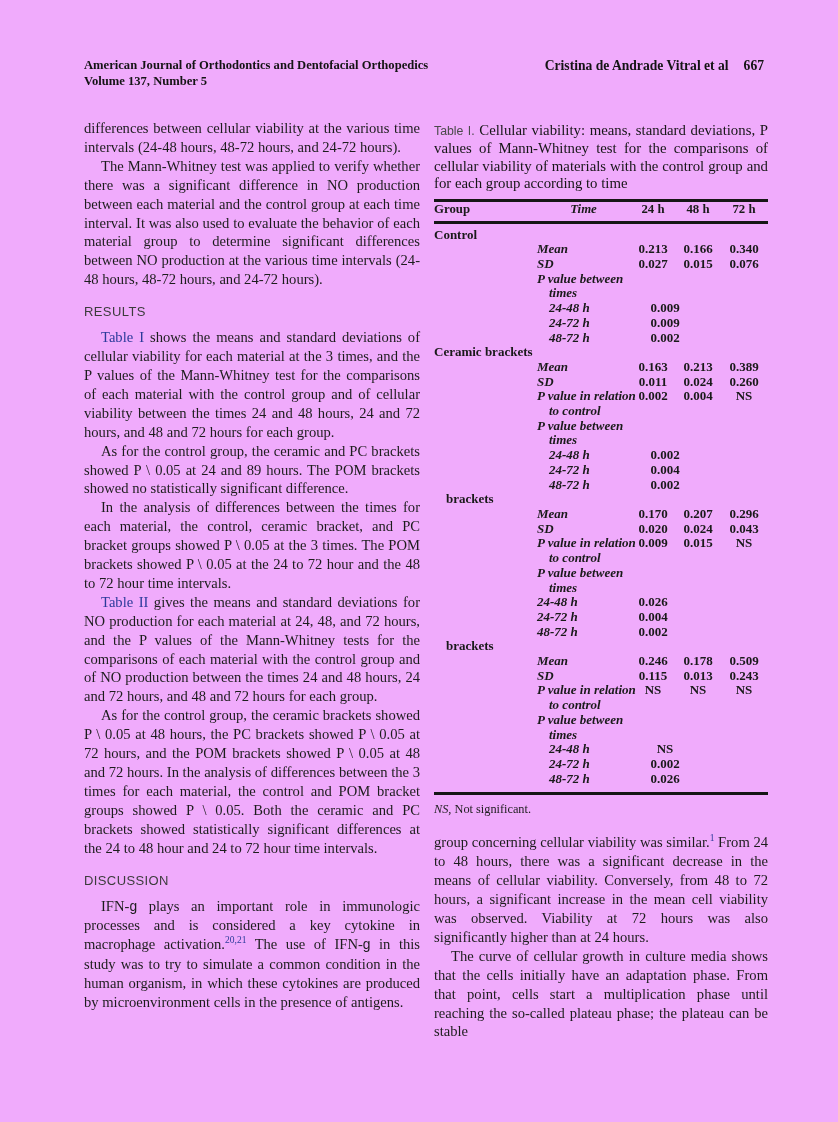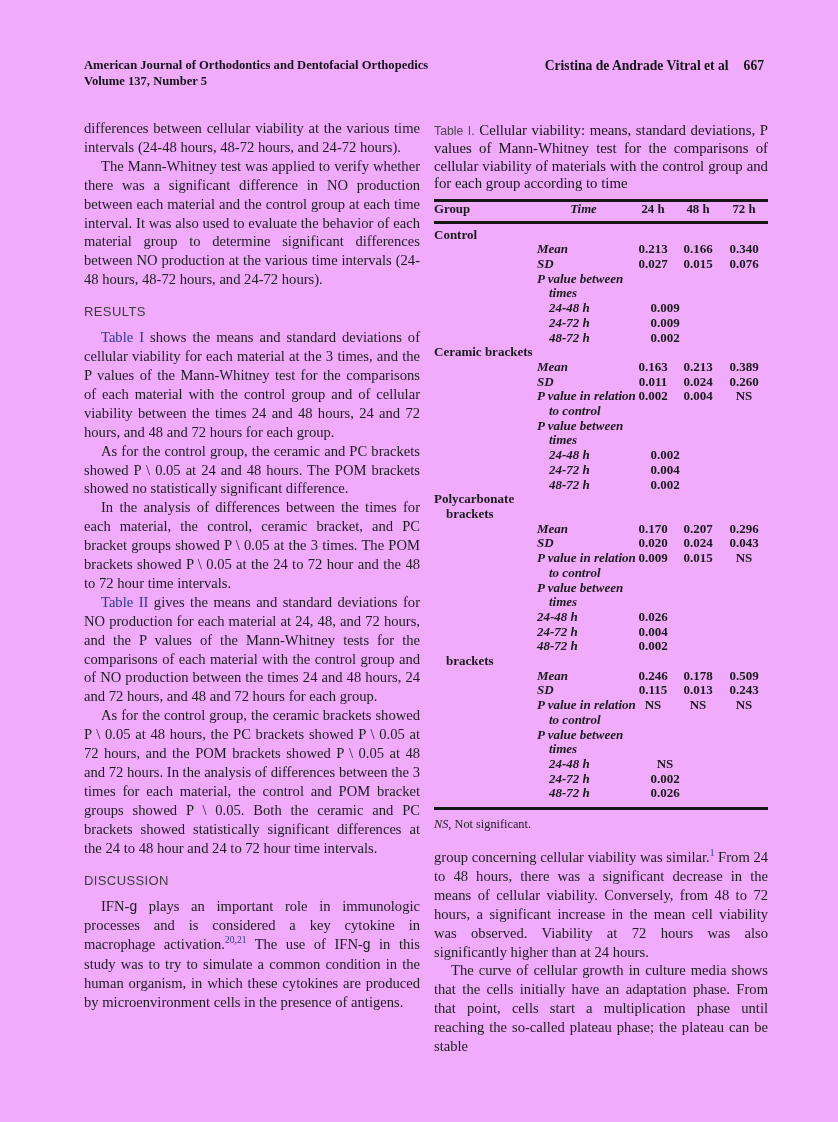--- a/index.html
+++ b/index.html
@@ -63,21 +63,21 @@
   </div>
 
   <div class="col col-left">
     <div>
         <p class="para">differences between cellular viability at the various time intervals (24-48 hours, 48-72 hours, and 24-72 hours).</p>
         <p class="para ind">The Mann-Whitney test was applied to verify whether there was a significant difference in NO production between each material and the control group at each time interval. It was also used to evaluate the behavior of each material group to determine significant differences between NO production at the various time intervals (24-48 hours, 48-72 hours, and 24-72 hours).</p>
       </div>
     <div class="sect-head">RESULTS</div>
     <div>
         <p class="para ind"><span class="seg-link">Table I</span> shows the means and standard deviations of cellular viability for each material at the 3 times, and the P values of the Mann-Whitney test for the comparisons of each material with the control group and of cellular viability between the times 24 and 48 hours, 24 and 72 hours, and 48 and 72 hours for each group.</p>
-        <p class="para ind">As for the control group, the ceramic and PC brackets showed P \ 0.05 at 24 and 48 hours. The POM brackets showed no statistically significant difference.</p>
+        <p class="para ind">As for the control group, the ceramic and PC brackets showed P \ 0.05 at 24 and 89 hours. The POM brackets showed no statistically significant difference.</p>
         <p class="para ind">In the analysis of differences between the times for each material, the control, ceramic bracket, and PC bracket groups showed P \ 0.05 at the 3 times. The POM brackets showed P \ 0.05 at the 24 to 72 hour and the 48 to 72 hour time intervals.</p>
         <p class="para ind"><span class="seg-link">Table II</span> gives the means and standard deviations for NO production for each material at 24, 48, and 72 hours, and the P values of the Mann-Whitney tests for the comparisons of each material with the control group and of NO production between the times 24 and 48 hours, 24 and 72 hours, and 48 and 72 hours for each group.</p>
         <p class="para ind">As for the control group, the ceramic brackets showed P \ 0.05 at 48 hours, the PC brackets showed P \ 0.05 at 72 hours, and the POM brackets showed P \ 0.05 at 48 and 72 hours. In the analysis of differences between the 3 times for each material, the control and POM bracket groups showed P \ 0.05. Both the ceramic and PC brackets showed statistically significant differences at the 24 to 48 hour and 24 to 72 hour time intervals.</p>
       </div>
     <div class="sect-head">DISCUSSION</div>
     <div>
         <p class="para ind">IFN-<span class="seg-g">g</span> plays an important role in immunologic processes and is considered a key cytokine in macrophage activation.<sup class="seg-sup">20,21</sup> The use of IFN-<span class="seg-g">g</span> in this study was to try to simulate a common condition in the human organism, in which these cytokines are produced by microenvironment cells in the presence of antigens.</p>
       </div>
   </div>
 
@@ -215,27 +215,20 @@
             <div class="cv cv2"></div>
           </div>
           <div class="trow">
             <div class="c1"></div>
             <div class="c2 ind2">48-72 h</div>
             <div class="cv cv0">0.002</div>
             <div class="cv cv1"></div>
             <div class="cv cv2"></div>
           </div>
           <div class="trow">
-            <div class="c1">Polycarbonate</div>
-            <div class="c2"></div>
-            <div class="cv cv0"></div>
-            <div class="cv cv1"></div>
-            <div class="cv cv2"></div>
-          </div>
-          <div class="trow">
             <div class="c1 ind2">brackets</div>
             <div class="c2"></div>
             <div class="cv cv0"></div>
             <div class="cv cv1"></div>
             <div class="cv cv2"></div>
           </div>
           <div class="trow">
             <div class="c1"></div>
             <div class="c2">Mean</div>
             <div class="cv cv0">0.170</div>

